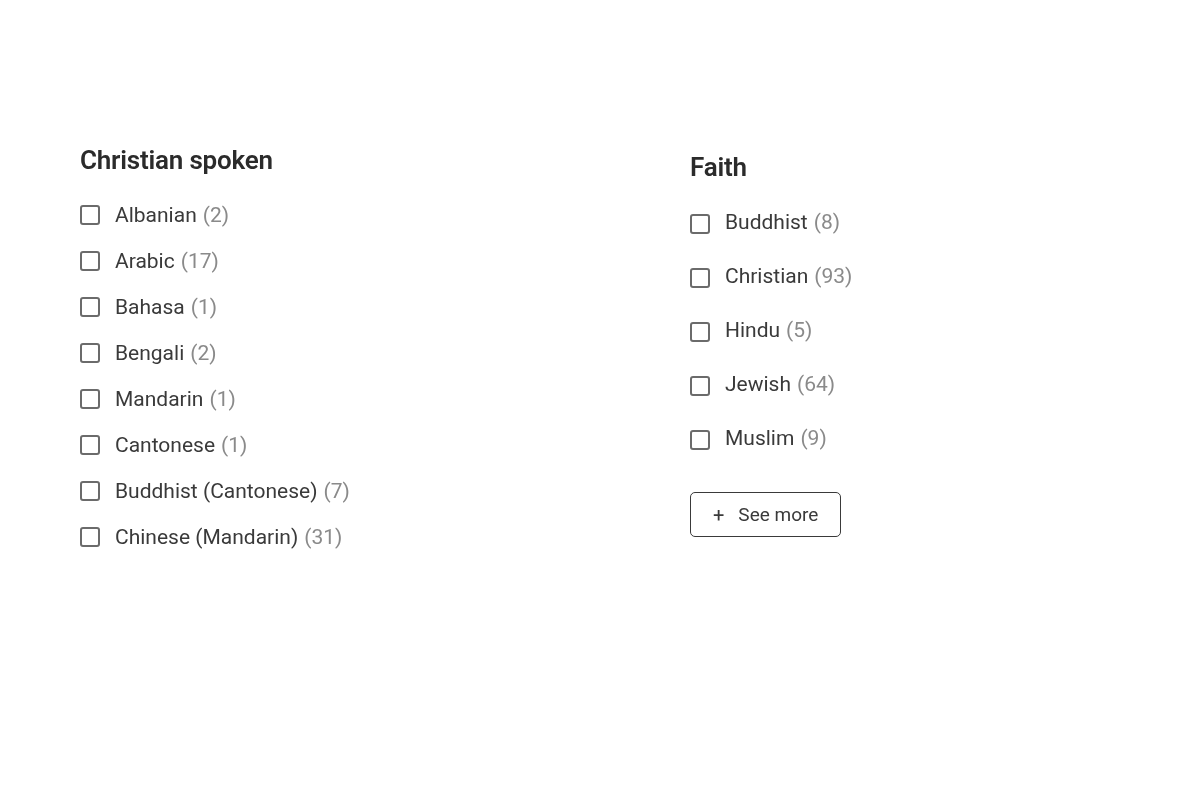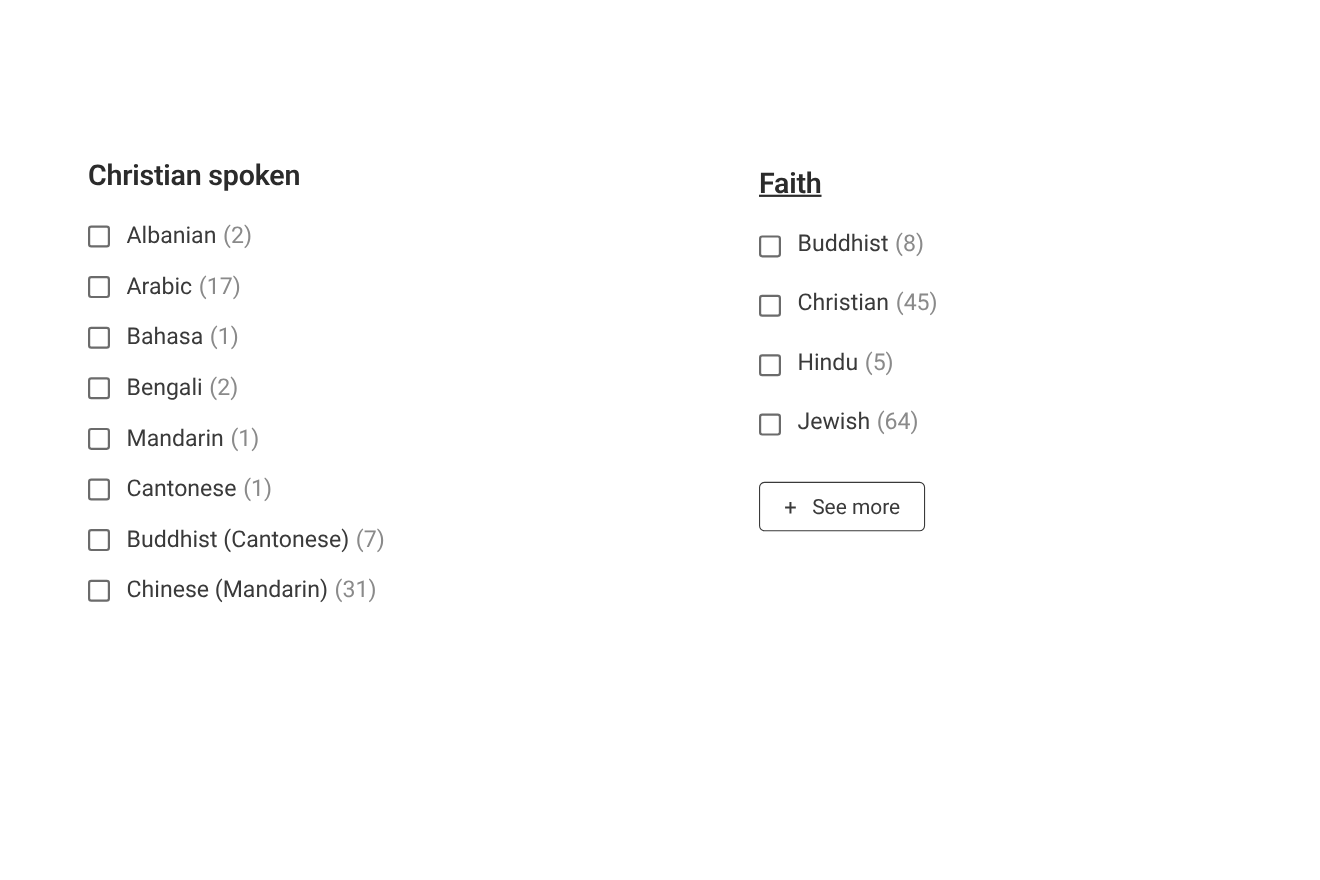--- a/index.html
+++ b/index.html
@@ -29,21 +29,20 @@
       width: 380px;
     }
     .section-heading {
       font-size: 26px;
       font-weight: 600;
       color: #2b2b2b;
       margin-bottom: 28px;
       letter-spacing: -0.2px;
     }
     .filter-column.faith .section-heading {
-      text-decoration: underline;
     }
     .options-list {
       list-style: none;
     }
     .option-item {
       display: flex;
       align-items: center;
       margin-bottom: 22px;
       cursor: pointer;
     }
@@ -144,30 +143,35 @@
   <h2 class="section-heading">Faith</h2>
   <ul class="options-list">
     <li class="option-item">
       <span class="checkbox"></span>
       <span class="option-label">Buddhist</span>
       <span class="option-count">(8)</span>
     </li>
     <li class="option-item">
       <span class="checkbox"></span>
       <span class="option-label">Christian</span>
-      <span class="option-count">(45)</span>
+      <span class="option-count">(93)</span>
     </li>
     <li class="option-item">
       <span class="checkbox"></span>
       <span class="option-label">Hindu</span>
       <span class="option-count">(5)</span>
     </li>
     <li class="option-item">
       <span class="checkbox"></span>
       <span class="option-label">Jewish</span>
       <span class="option-count">(64)</span>
     </li>
+    <li class="option-item">
+      <span class="checkbox"></span>
+      <span class="option-label">Muslim</span>
+      <span class="option-count">(9)</span>
+    </li>
   </ul>
   <button class="see-more-btn">
     <span class="plus">+</span>
     <span>See more</span>
   </button>
 </div>
 
 </body></html>

